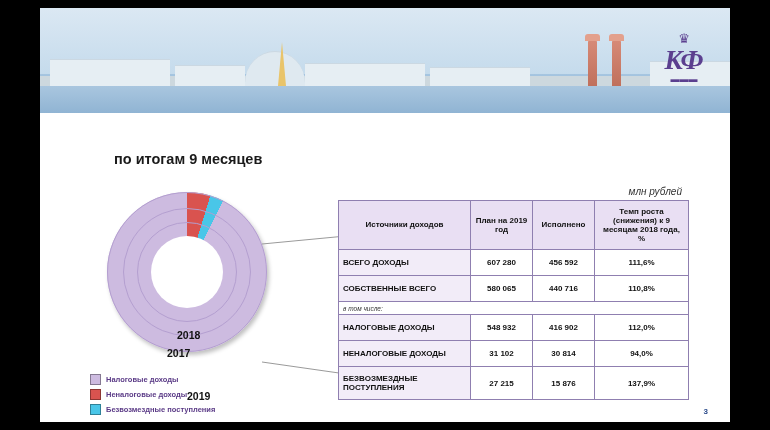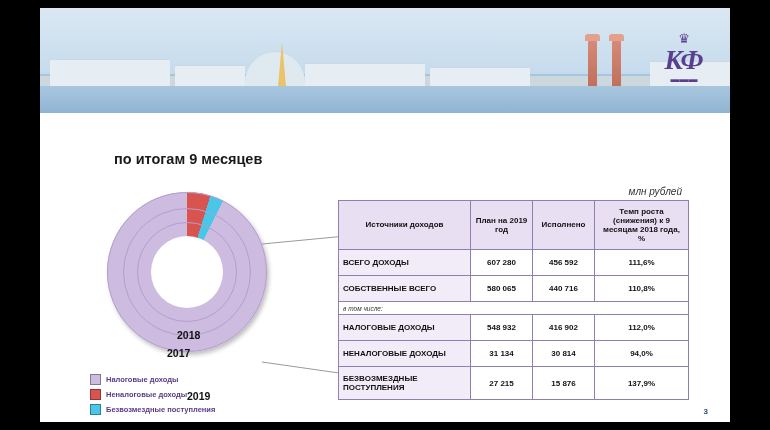--- a/index.html
+++ b/index.html
@@ -375,21 +375,21 @@
         <td colspan="4">в том числе:</td>
       </tr>
       <tr>
         <td class="label">НАЛОГОВЫЕ ДОХОДЫ</td>
         <td class="num">548 932</td>
         <td class="num">416 902</td>
         <td class="num">112,0%</td>
       </tr>
       <tr>
         <td class="label">НЕНАЛОГОВЫЕ ДОХОДЫ</td>
-        <td class="num">31 134</td>
+        <td class="num">31 102</td>
         <td class="num">30 814</td>
         <td class="num">94,0%</td>
       </tr>
       <tr class="tall">
         <td class="label">БЕЗВОЗМЕЗДНЫЕ ПОСТУПЛЕНИЯ</td>
         <td class="num">27 215</td>
         <td class="num">15 876</td>
         <td class="num">137,9%</td>
       </tr>
     </tbody>

